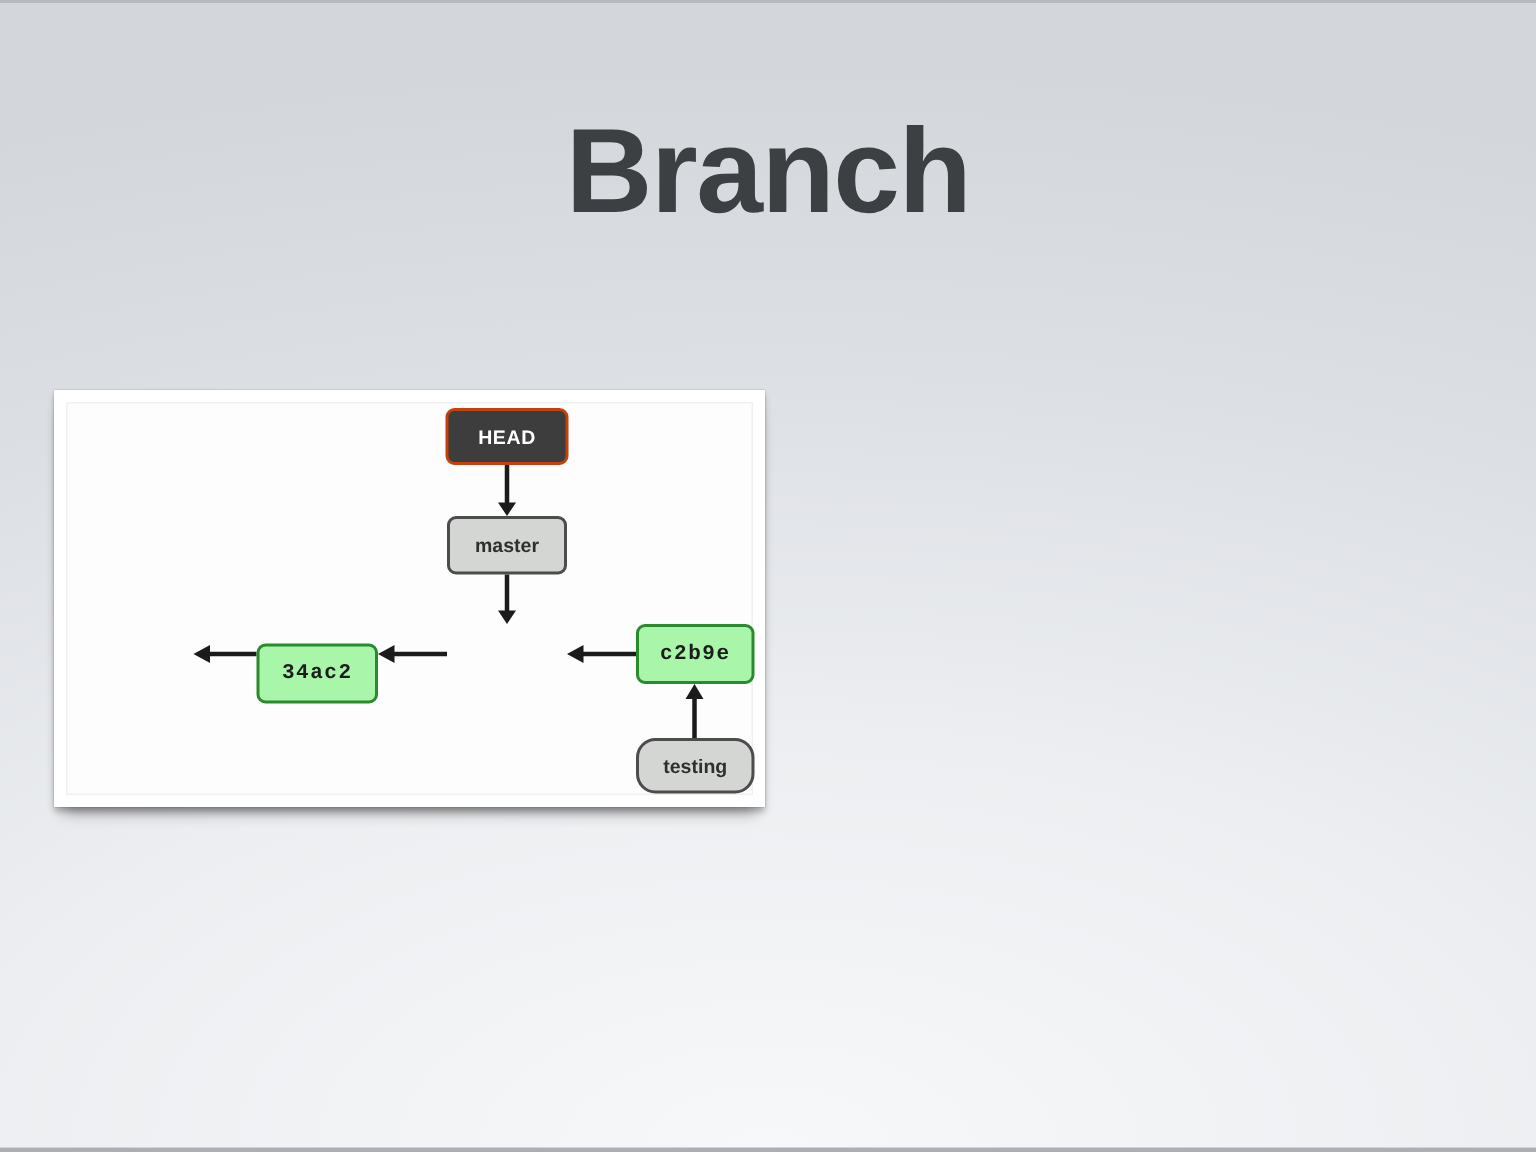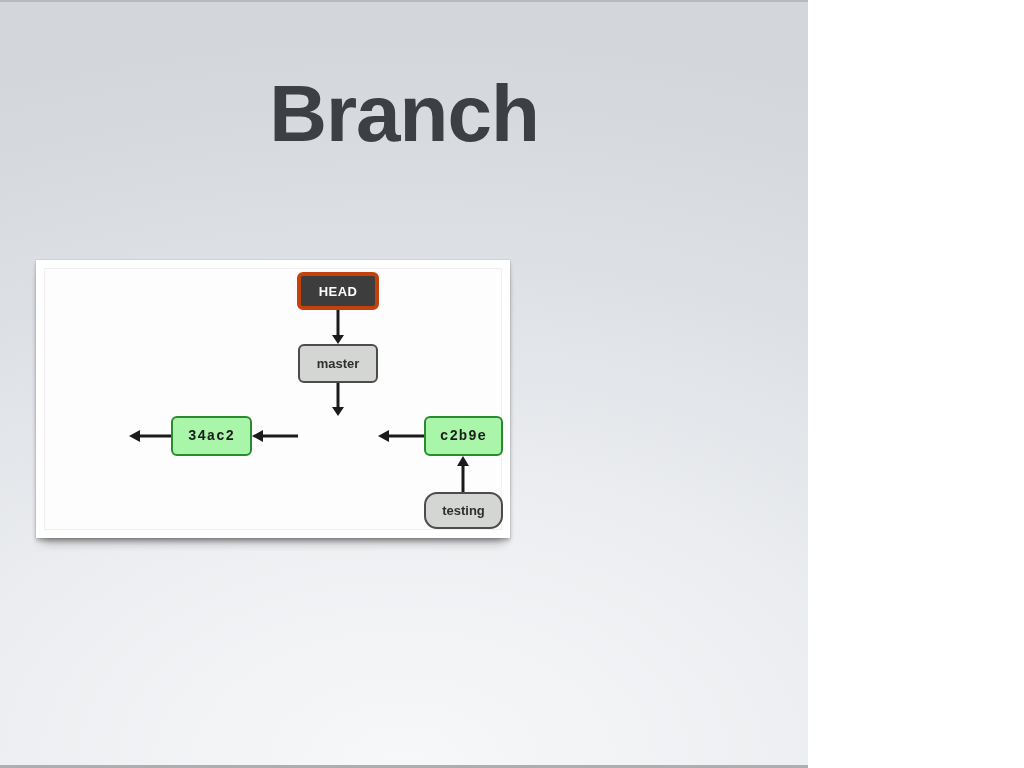--- a/index.html
+++ b/index.html
@@ -3,21 +3,21 @@
 <meta charset="utf-8">
 <style>
   html, body {
     margin: 0; padding: 0;
     width: 1024px; height: 768px;
     overflow: hidden;
     font-family: "Liberation Sans", sans-serif;
   }
   .slide {
     position: relative;
-    width: 808px; height: 768px;
+    width: 1024px; height: 768px;
     box-sizing: border-box;
     background:
       radial-gradient(140% 95% at 50% 100%, #f7f8f9 0%, #eceef1 38%, #dcdfe4 72%, #d3d6db 100%);
     border-top: 2px solid #b6b9be;
     border-bottom: 3px solid #abaeb3;
   }
   .title {
     position: absolute;
     top: 66px; left: 0;
     width: 100%;
@@ -69,42 +69,42 @@
     box-sizing: border-box;
     border-radius: 6px;
     display: flex;
     align-items: center;
     justify-content: center;
     font-size: 13px;
     font-weight: bold;
   }
   .node.head {
     background: #3d3d3d;
-    border: 4px solid #c2410c;
+    border: 2px solid #c2410c;
     color: #ffffff;
     letter-spacing: .4px;
   }
   .node.ref {
     background: #d4d6d3;
     border: 2px solid #4c4c4c;
     color: #2f2f2f;
   }
   .node.commit {
     background: #a9f5a9;
     border: 2px solid #2a8a2e;
     color: #1c1c1c;
     font-family: "Liberation Mono", monospace;
     font-size: 14px;
     letter-spacing: 1px;
   }
   
   #node-head    { left: 252px; top: 3px;   width: 82px; height: 38px; }
   #node-master  { left: 253px; top: 75px;  width: 80px; height: 39px; }
   #node-98ca9   { left: 4px;   top: 147px; width: 80px; height: 40px; }
-  #node-34ac2   { left: 126px; top: 147px; width: 81px; height: 40px; }
+  #node-34ac2   { left: 126px; top: 160px; width: 81px; height: 40px; }
   #node-f30ab   { left: 253px; top: 147px; width: 80px; height: 40px; }
   #node-c2b9e   { left: 379px; top: 147px; width: 79px; height: 40px; }
   #node-testing { left: 379px; top: 223px; width: 79px; height: 37px; border-radius: 13px; }
 </style>
 </head>
 <body>
 
 <div class="slide">
 
   <div class="title">Branch</div>

